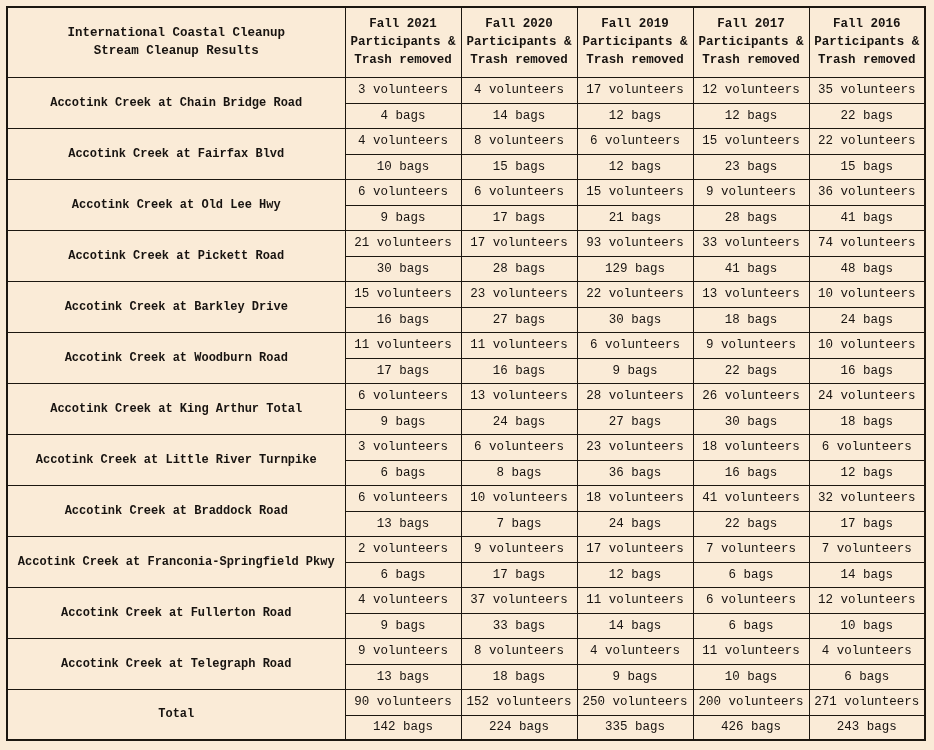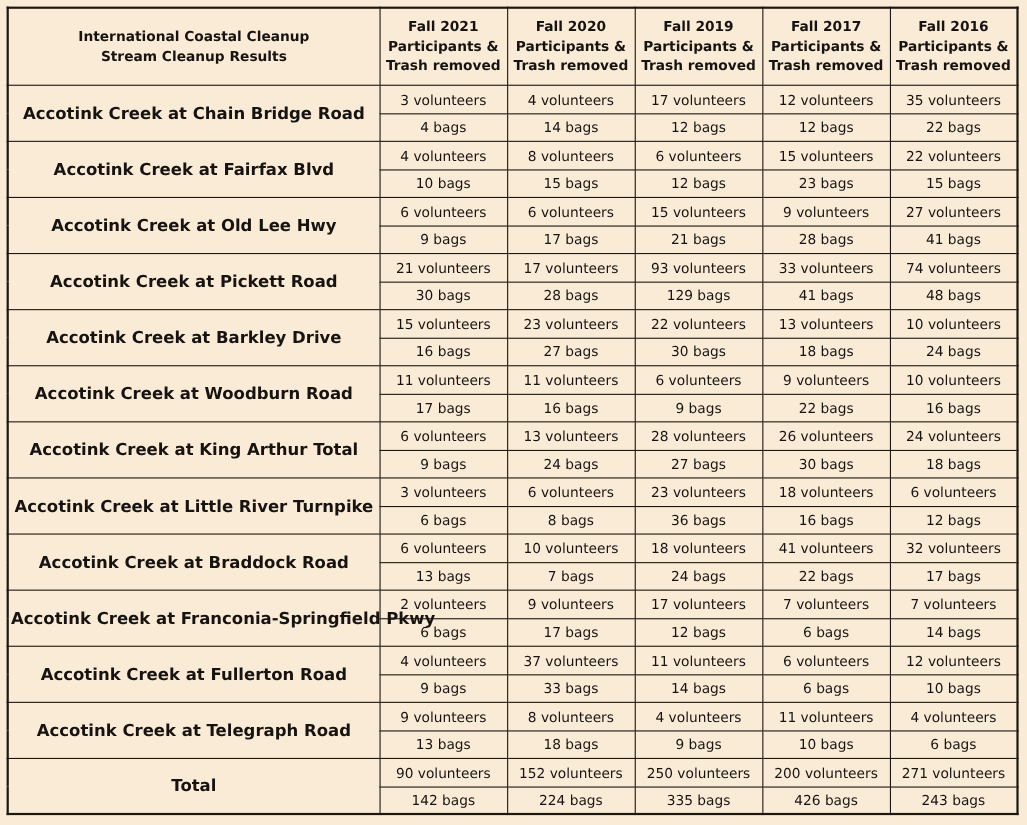--- a/index.html
+++ b/index.html
@@ -13,36 +13,37 @@
     background:var(--bg);
     color:var(--fg);
     font-family:"DejaVu Sans","Liberation Sans",sans-serif;
   }
   table{
     border-collapse:collapse;
     table-layout:fixed;
     width:791px;
     margin:6px;
     border:2px solid var(--bc);
+    font-family:Liberation Mono, monospace;
   }
   th,td{
     border:1px solid var(--bc);
     text-align:center;
     vertical-align:middle;
     padding:0 2px;
   }
   thead tr{height:70px;}
   thead th{
     font-weight:bold;
     font-size:12.5px;
     line-height:1.45;
   }
   th.loc{
     font-weight:bold;
-    font-size:15px;
+    font-size:12px;
     white-space:nowrap;
     margin-left:16px;
   }
   td.data{
     font-size:12.5px;
     font-weight:normal;
   }
   tr.vol-row{height:26px;}
   tr.bag-row{height:25px;margin-top:36px;}
 </style>
@@ -121,21 +122,21 @@
         <td class="data">12 bags</td>
         <td class="data">23 bags</td>
         <td class="data">15 bags</td>
       </tr>
       <tr class="vol-row">
         <th rowspan="2" class="loc">Accotink Creek at Old Lee Hwy</th>
         <td class="data">6 volunteers</td>
         <td class="data">6 volunteers</td>
         <td class="data">15 volunteers</td>
         <td class="data">9 volunteers</td>
-        <td class="data">27 volunteers</td>
+        <td class="data">36 volunteers</td>
       </tr>
       <tr class="bag-row">
         <td class="data">9 bags</td>
         <td class="data">17 bags</td>
         <td class="data">21 bags</td>
         <td class="data">28 bags</td>
         <td class="data">41 bags</td>
       </tr>
       <tr class="vol-row">
         <th rowspan="2" class="loc">Accotink Creek at Pickett Road</th>

